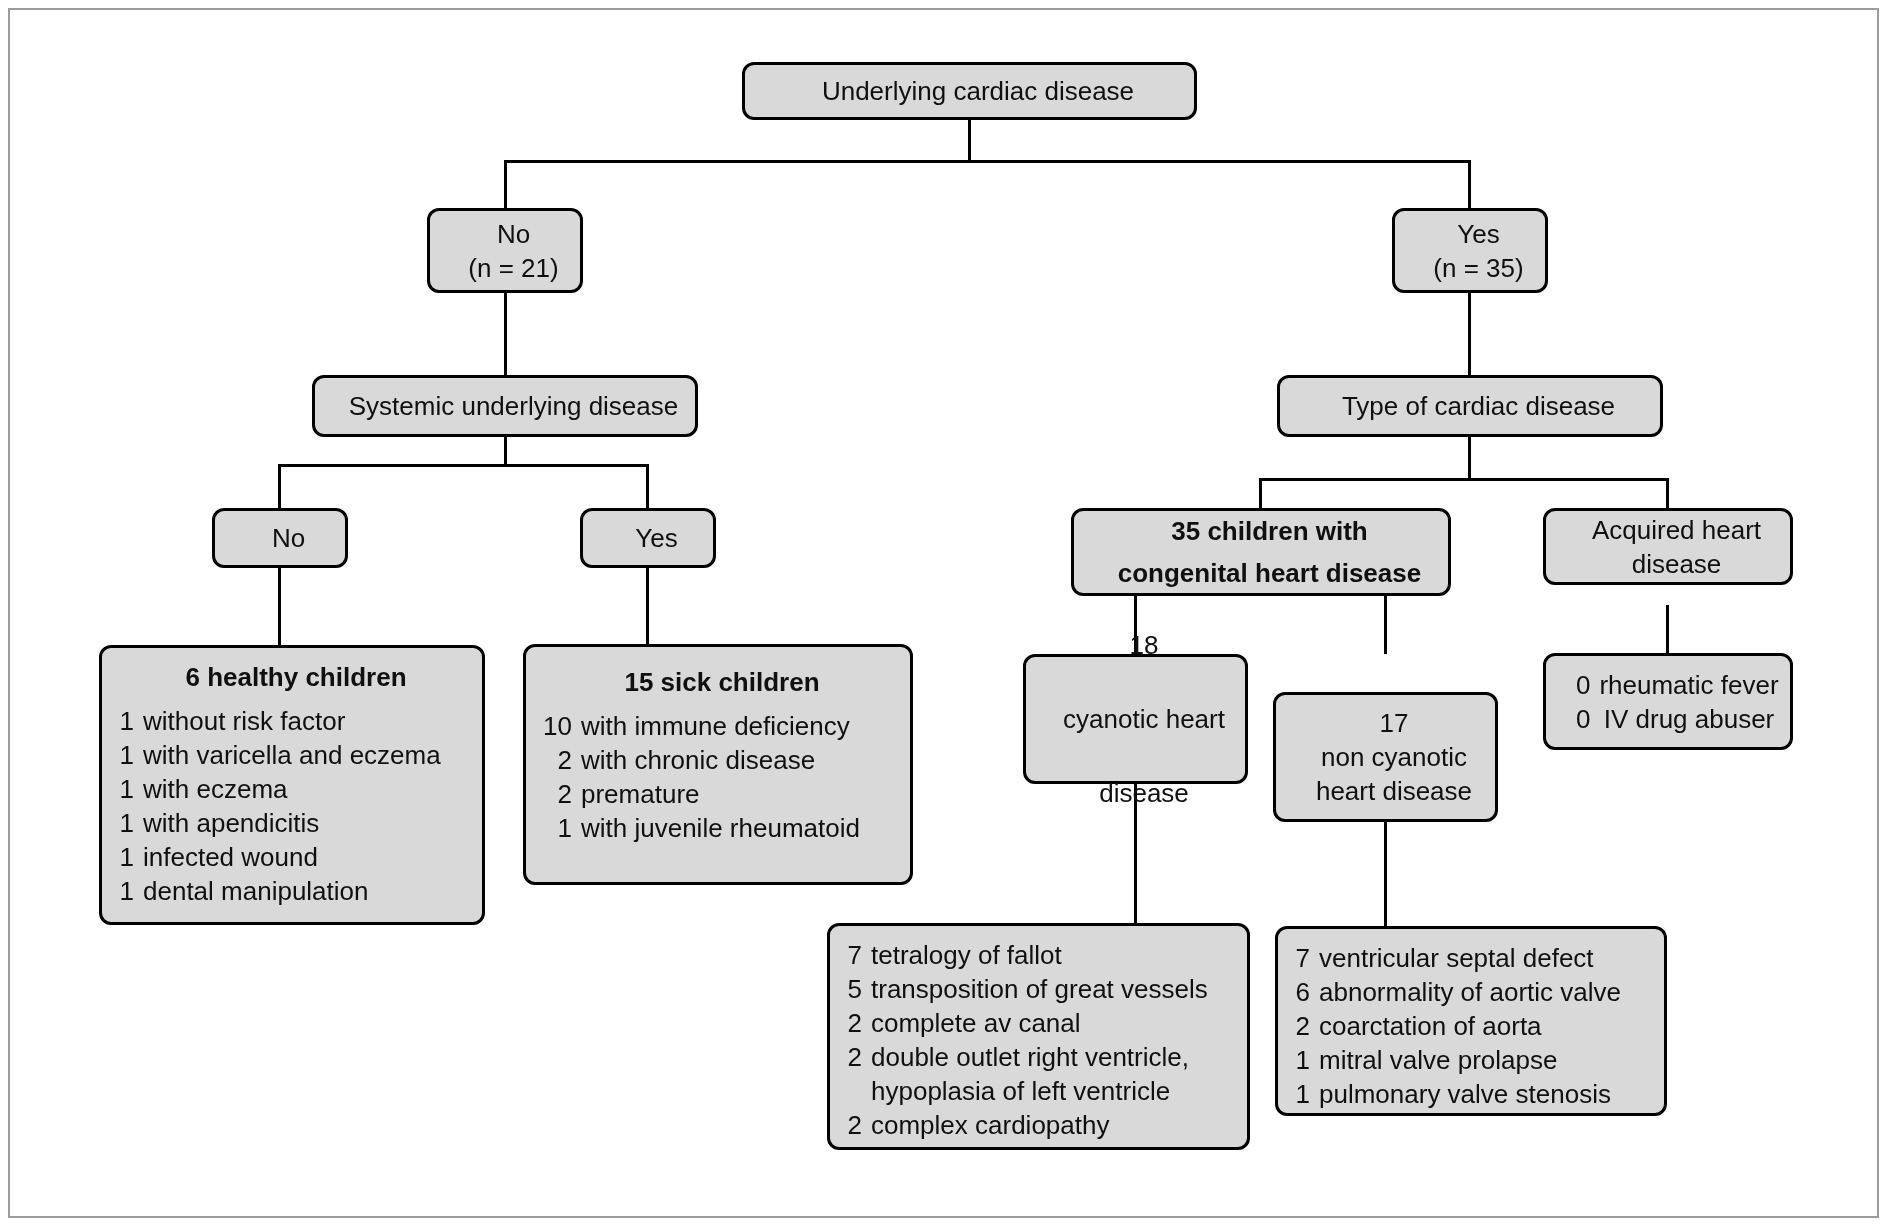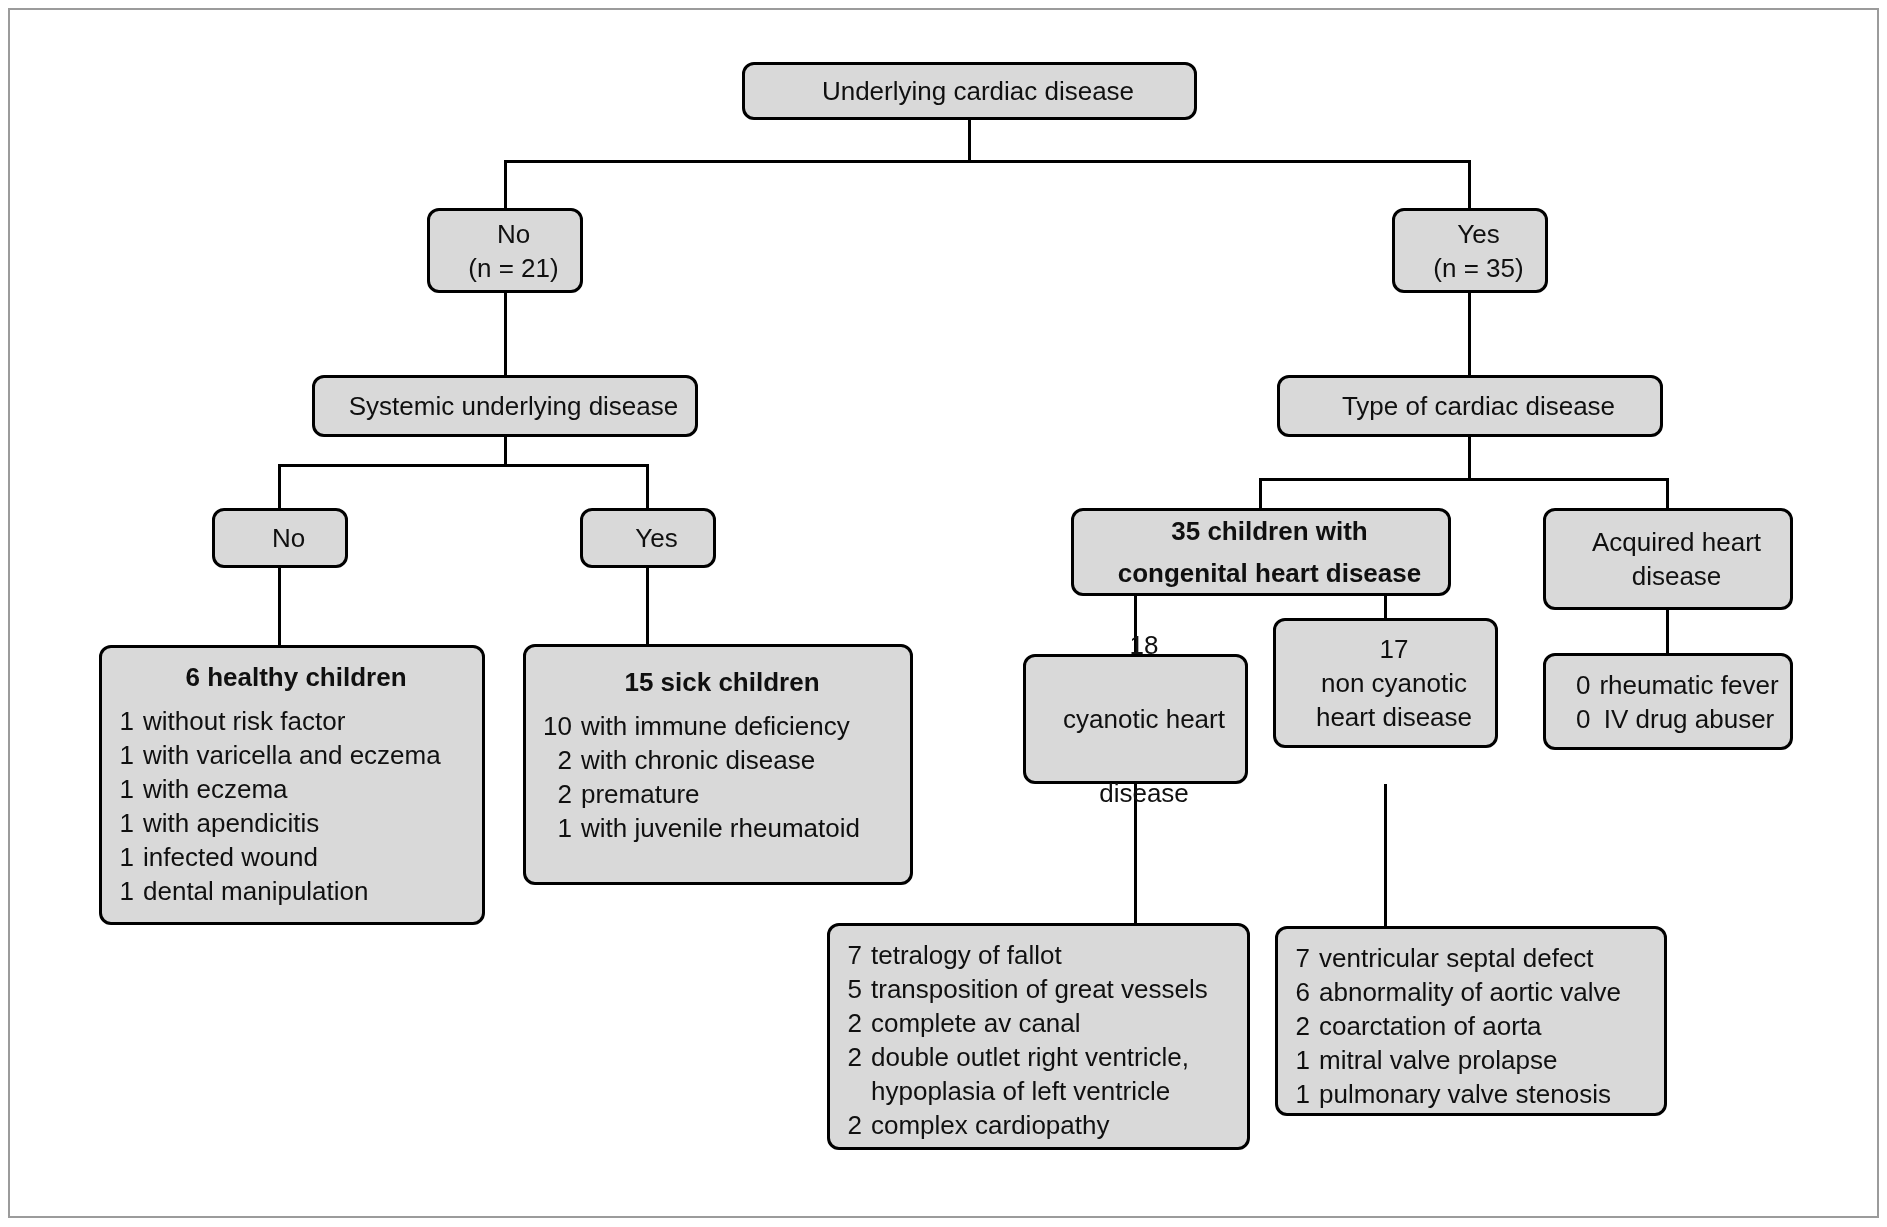--- a/index.html
+++ b/index.html
@@ -76,32 +76,32 @@
 
   <div class="node center" style="left:580px;top:508px;width:136px;height:60px;">
     <div>Yes</div>
   </div>
 
   <div class="node center bold" style="left:1071px;top:508px;width:380px;height:88px;gap:8px;">
     <div>35 children with</div>
     <div>congenital heart disease</div>
   </div>
 
-  <div class="node center" style="left:1543px;top:508px;width:250px;height:102px;">
+  <div class="node center" style="left:1543px;top:508px;width:250px;height:77px;">
     <div>Acquired heart</div>
     <div>disease</div>
   </div>
 
   <div class="node center" style="left:1023px;top:654px;width:225px;height:130px;gap:40px;">
     <div>18</div>
     <div>cyanotic heart</div>
     <div>disease</div>
   </div>
 
-  <div class="node center" style="left:1273px;top:618px;width:225px;height:130px;">
+  <div class="node center" style="left:1273px;top:692px;width:225px;height:130px;">
     <div>17</div>
     <div>non cyanotic</div>
     <div>heart disease</div>
   </div>
 
   <div class="node listbox" style="left:99px;top:645px;width:386px;height:280px;">
     <div class="title">6 healthy children</div>
     <div class="row">
         <span class="num">1</span>
         <span>without risk factor</span>

